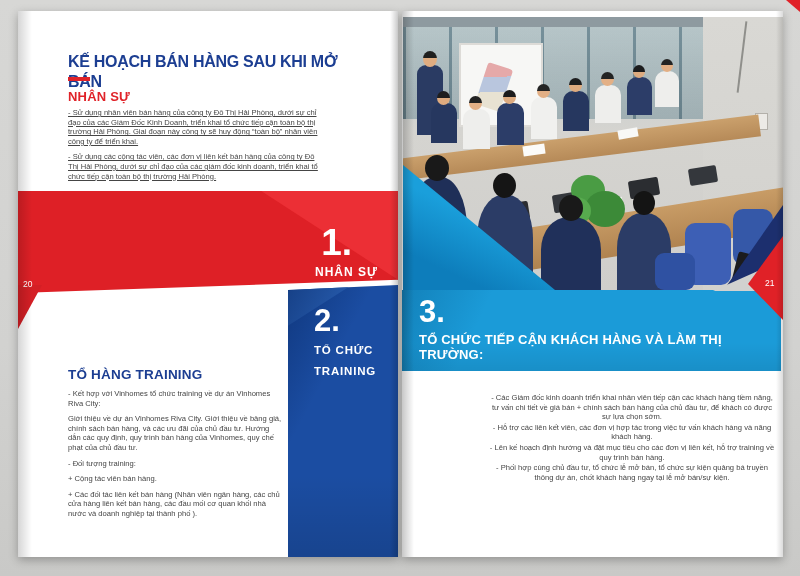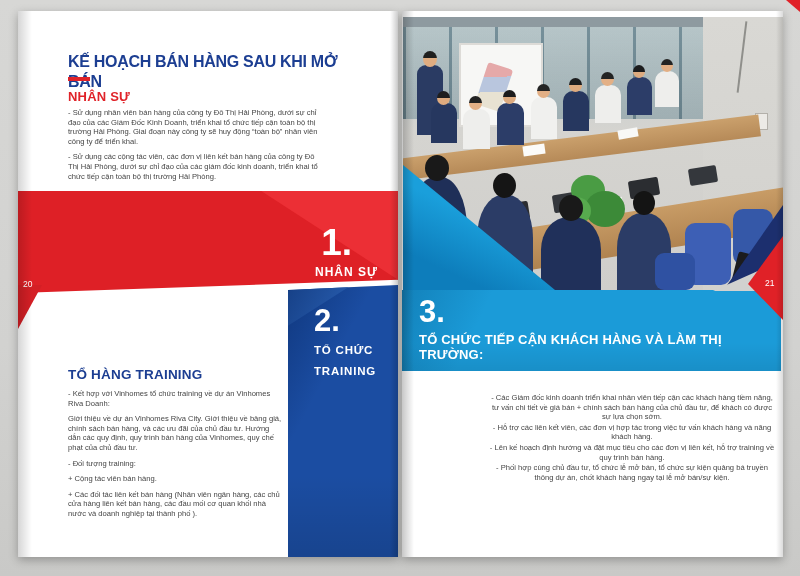--- a/index.html
+++ b/index.html
@@ -20,21 +20,21 @@
   .page-right::after{content:"";position:absolute;right:0;top:0;bottom:0;width:7px;
         background:linear-gradient(270deg,rgba(0,0,0,0.14),rgba(0,0,0,0));pointer-events:none;z-index:30;}
 
   .abs{position:absolute;}
   .doc-title{left:50px;top:41px;width:300px;font-size:16px;font-weight:bold;
        color:#1c3e92;letter-spacing:-0.3px;transform:scaleY(1.08);transform-origin:left top;}
   .red-dash{left:50px;top:66px;width:22px;height:4px;background:#e02329;}
   .h-red{left:50px;top:78px;font-size:13px;font-weight:bold;color:#e02329;letter-spacing:0.2px;}
   .body-copy{font-size:7.6px;line-height:9.6px;color:#454545;}
   .body-copy p{margin:0 0 6px 0;}
-  .s1-copy{left:50px;top:97px;width:258px;}
+  .s1-copy{left:50px;top:97px;width:258px;text-decoration:underline;}
 
   .banner1{left:0;top:180px;width:380px;height:102px;background:#de2026;
       clip-path:polygon(0 0,100% 0,100% 87%,0 100%);z-index:5;}
   .banner1 .shine{position:absolute;left:0;top:0;width:100%;height:100%;background:#ec2f35;
       clip-path:polygon(64% 0,100% 0,100% 87%);}
   .banner1-text{position:absolute;right:20px;top:34px;text-align:right;color:#fff;}
   .banner1-num{font-size:37px;font-weight:bold;line-height:36px;padding-right:26px;}
   .banner1-label{font-size:12px;font-weight:bold;letter-spacing:1px;margin-top:4px;}
   .wedge20{left:0;top:274px;width:24px;height:44px;background:#d41f25;
       clip-path:polygon(0 0,100% 0,0 100%);z-index:6;}
@@ -113,21 +113,21 @@
     <div class="abs banner2">
       <div class="banner2-inner">
         <div class="banner2-num">2.</div>
         <div class="banner2-label">TỔ CHỨC</div>
         <div class="banner2-label2">TRAINING</div>
       </div>
     </div>
 
     <div class="abs h-blue">TỔ HÀNG TRAINING</div>
     <div class="abs body-copy s2-copy">
-      <p>- Kết hợp với Vinhomes tổ chức training về dự án Vinhomes Riva Doanh:</p>
+      <p>- Kết hợp với Vinhomes tổ chức training về dự án Vinhomes Riva City:</p>
       <p>Giới thiệu về dự án Vinhomes Riva City. Giới thiệu về bảng giá, chính sách bán hàng, và các ưu đãi của chủ đầu tư. Hướng dẫn các quy định, quy trình bán hàng của Vinhomes, quy chế phạt của chủ đầu tư.</p>
       <p>- Đối tượng training:</p>
       <p>+ Cộng tác viên bán hàng.</p>
       <p>+ Các đối tác liên kết bán hàng (Nhân viên ngân hàng, các chủ cửa hàng liên kết bán hàng, các đầu mối cơ quan khối nhà nước và doanh nghiệp tại thành phố ).</p>
     </div>
   </div>
 
   <div class="page page-right">
 
     <div class="abs photo">

